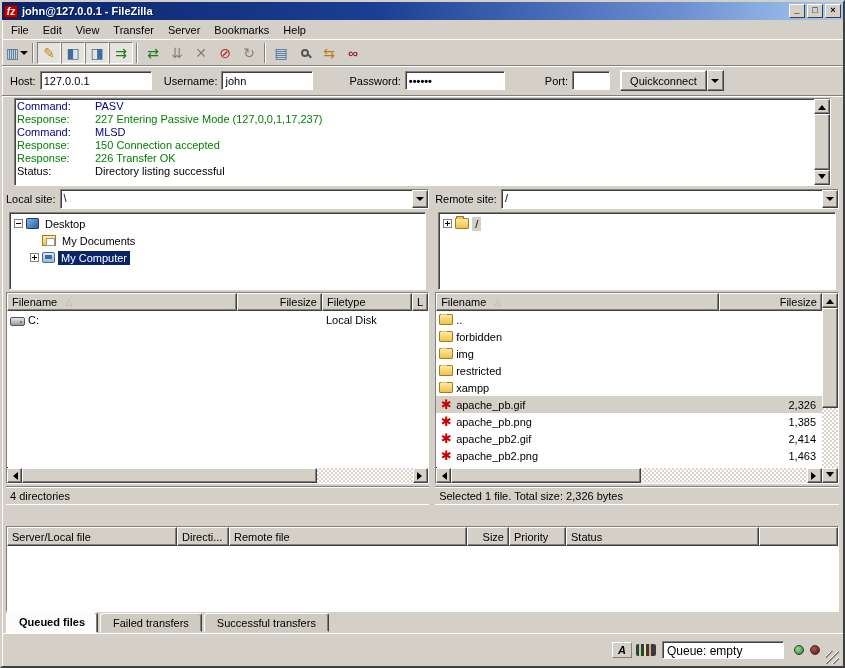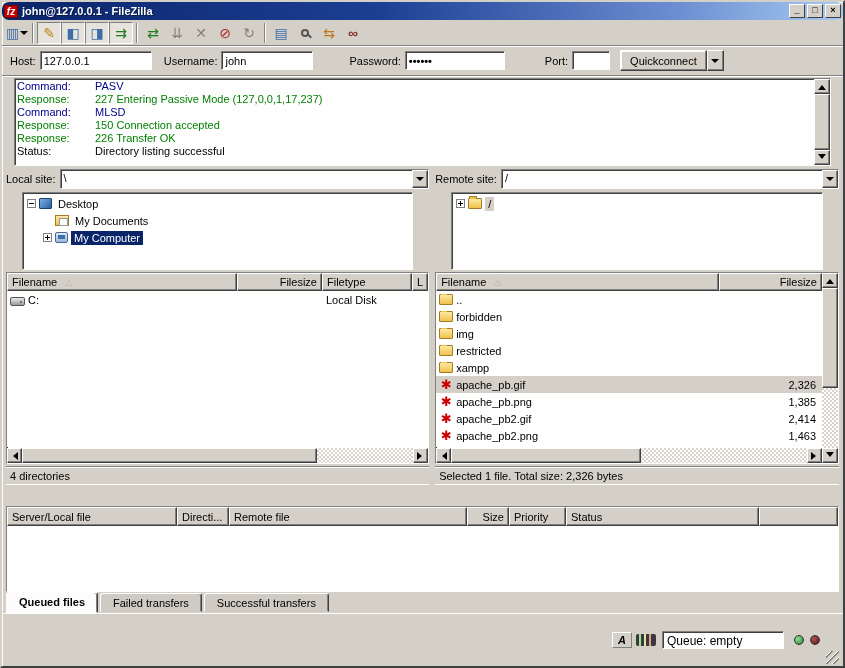--- a/index.html
+++ b/index.html
@@ -15,21 +15,21 @@
     border:2px solid;
     border-color:#d4d0c8 #404040 #404040 #d4d0c8;
     box-shadow: inset 1px 1px 0 #fff;
     display:flex; flex-direction:column;
     background:#d4d0c8;
   }
   
   .titlebar{
     height:18px; flex:0 0 18px;
     background:linear-gradient(90deg,#0a246a 0%,#1c3f94 45%,#6b8dd1 80%,#a6caf0 100%);
-    display:flex; align-items:center; padding:0 2px; color:#fff;border-radius:7px;
+    display:flex; align-items:center; padding:0 2px; color:#fff;
   }
   .app-logo{
     width:14px; height:13px; background:#c00000; border:1px solid #7a0000;
     color:#fff; font-style:italic; font-weight:bold; font-size:10px;
     line-height:11px; text-align:center; margin-right:4px; flex:0 0 auto;
   }
   .title-text{ font-weight:bold; font-size:11px; flex:1 1 auto; white-space:nowrap;
     text-shadow:1px 1px 0 rgba(0,0,0,.4);}
   .winbtn{
     width:16px; height:14px; margin-left:2px;
@@ -108,21 +108,21 @@
   .pane-splitter{ flex:0 0 6px; }
   .pane-remote{ flex:1 1 auto; min-width:0;}
   .sitebar{ height:22px; flex:0 0 22px; display:flex; align-items:center; }
   .site-label{ margin-right:4px; }
   .combo{ flex:1 1 auto; display:flex; background:#fff; border:1px solid;
     border-color:#808080 #fff #fff #808080; box-shadow:inset 1px 1px 0 #404040; height:20px;}
   .combo-text{ flex:1 1 auto; padding:2px 3px; }
   .combo-btn{ flex:0 0 16px; background:#d4d0c8; border:1px solid;
     border-color:#fff #404040 #404040 #fff; box-shadow:inset -1px -1px 0 #808080;
     display:flex;align-items:center;justify-content:center;}
-  .treebox{ flex:0 0 78px; margin:2px 16px; background:#fff; border:1px solid;
+  .treebox{ flex:0 0 78px; margin:2px 3px; background:#fff; border:1px solid;
     border-color:#808080 #fff #fff #808080; box-shadow:inset 1px 1px 0 #404040;
     padding:2px 1px; overflow:hidden;}
   .tree-row{ display:flex; align-items:center; height:17px; }
   .expander{ width:9px; height:9px; border:1px solid #808080; background:#fff;
     position:relative; margin:0 3px; flex:0 0 9px;}
   .expander::before{ content:""; position:absolute; left:1px; right:1px; top:3px; height:1px; background:#000;}
   .expander.plus::after{ content:""; position:absolute; top:1px; bottom:1px; left:3px; width:1px; background:#000;}
   .expander.none{ visibility:hidden; }
   .tree-label{ padding:1px 3px; white-space:nowrap;}
   .tree-label.selected{ background:#0a246a; color:#fff; }
@@ -203,20 +203,29 @@
 <div class="window">
 
   <div class="titlebar">
     <div class="app-logo">fz</div>
     <div class="title-text">john@127.0.0.1 - FileZilla</div>
     <div class="winbtn">_</div>
     <div class="winbtn">□</div>
     <div class="winbtn">×</div>
   </div>
 
+  <div class="menubar">
+    <span class="menu-item">File</span>
+    <span class="menu-item">Edit</span>
+    <span class="menu-item">View</span>
+    <span class="menu-item">Transfer</span>
+    <span class="menu-item">Server</span>
+    <span class="menu-item">Bookmarks</span>
+    <span class="menu-item">Help</span>
+  </div>
 
   <div class="toolbar">
     <div class="tb-btn">
       <span class="tb-glyph" style="color:#3c6ea5">▥</span>
       <span class="tb-caret"></span>
     </div>
     <div class="tb-sep"></div>
     <div class="tb-btn pressed">
       <span class="tb-glyph" style="color:#b8860b">✎</span>
     </div>

